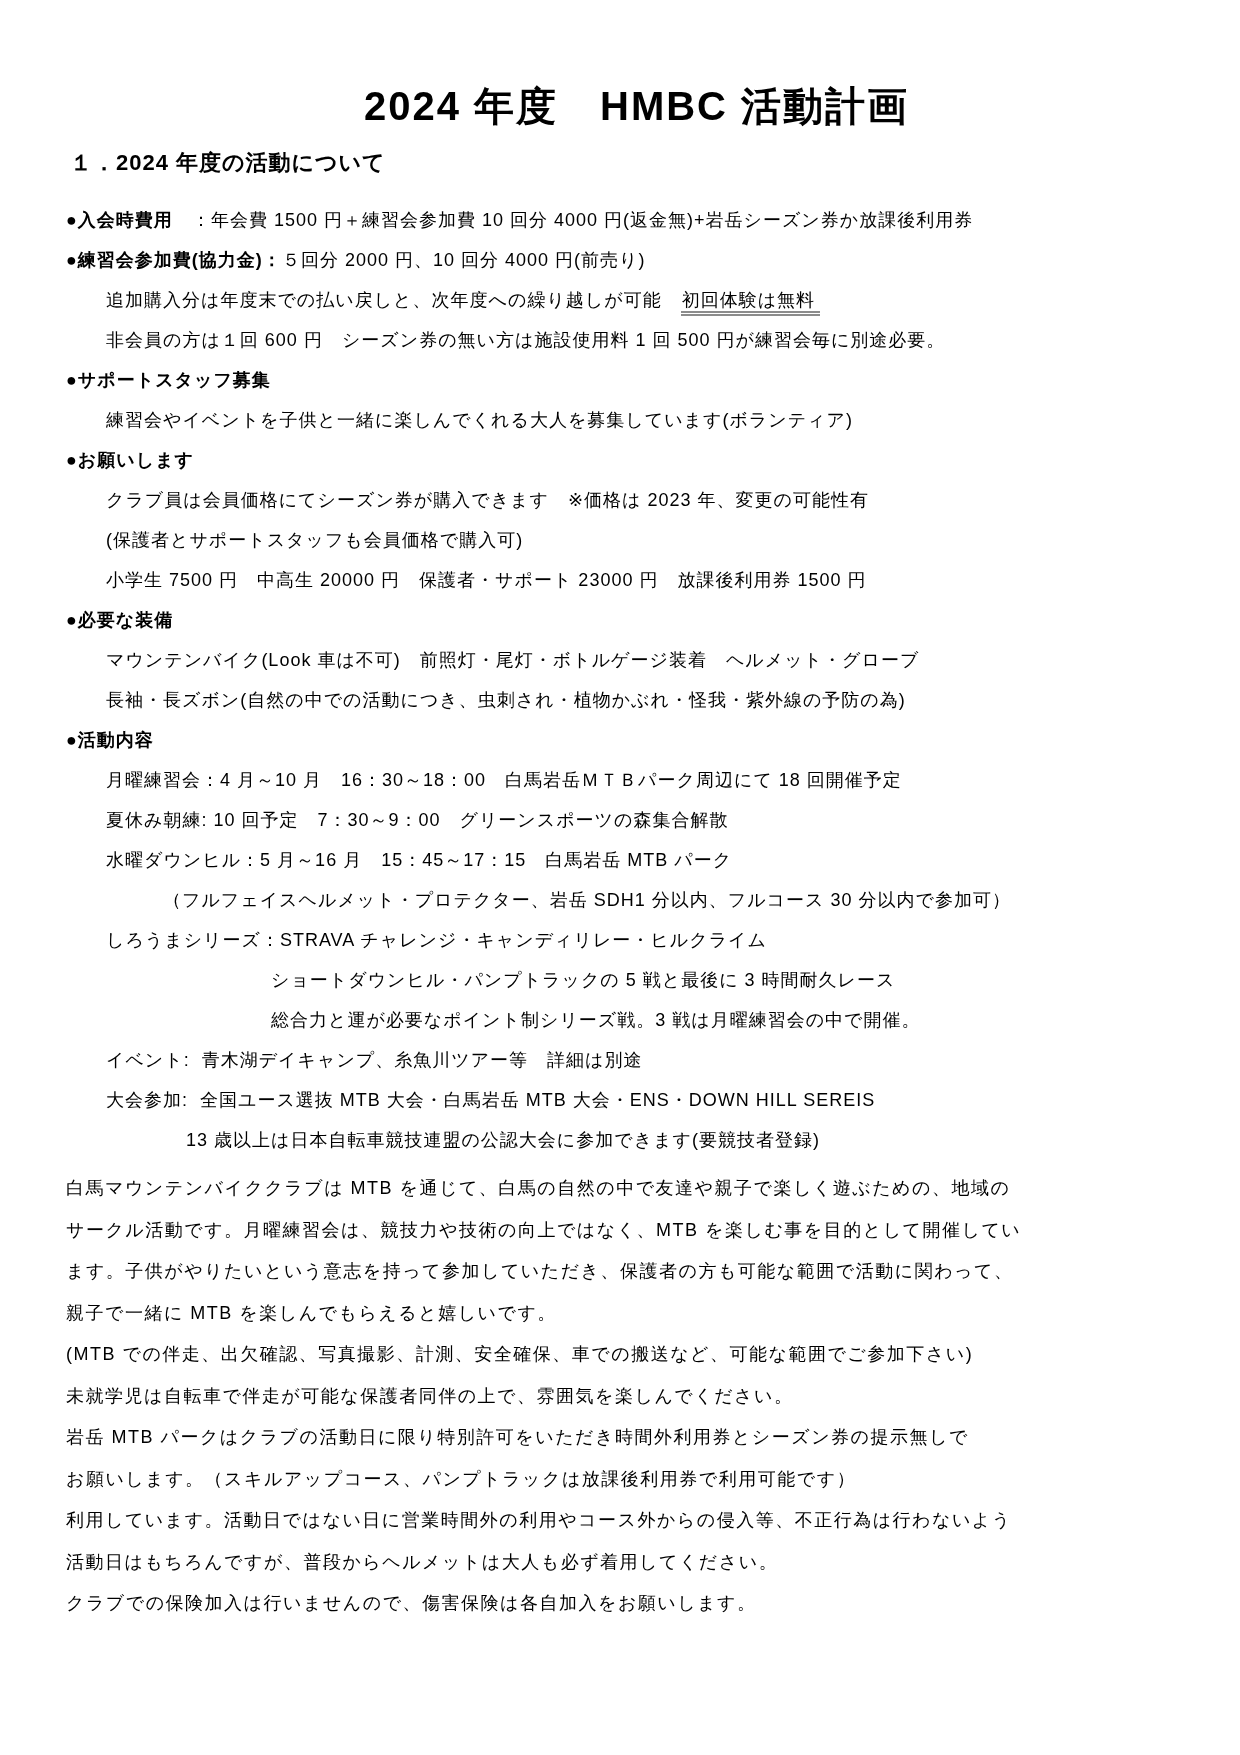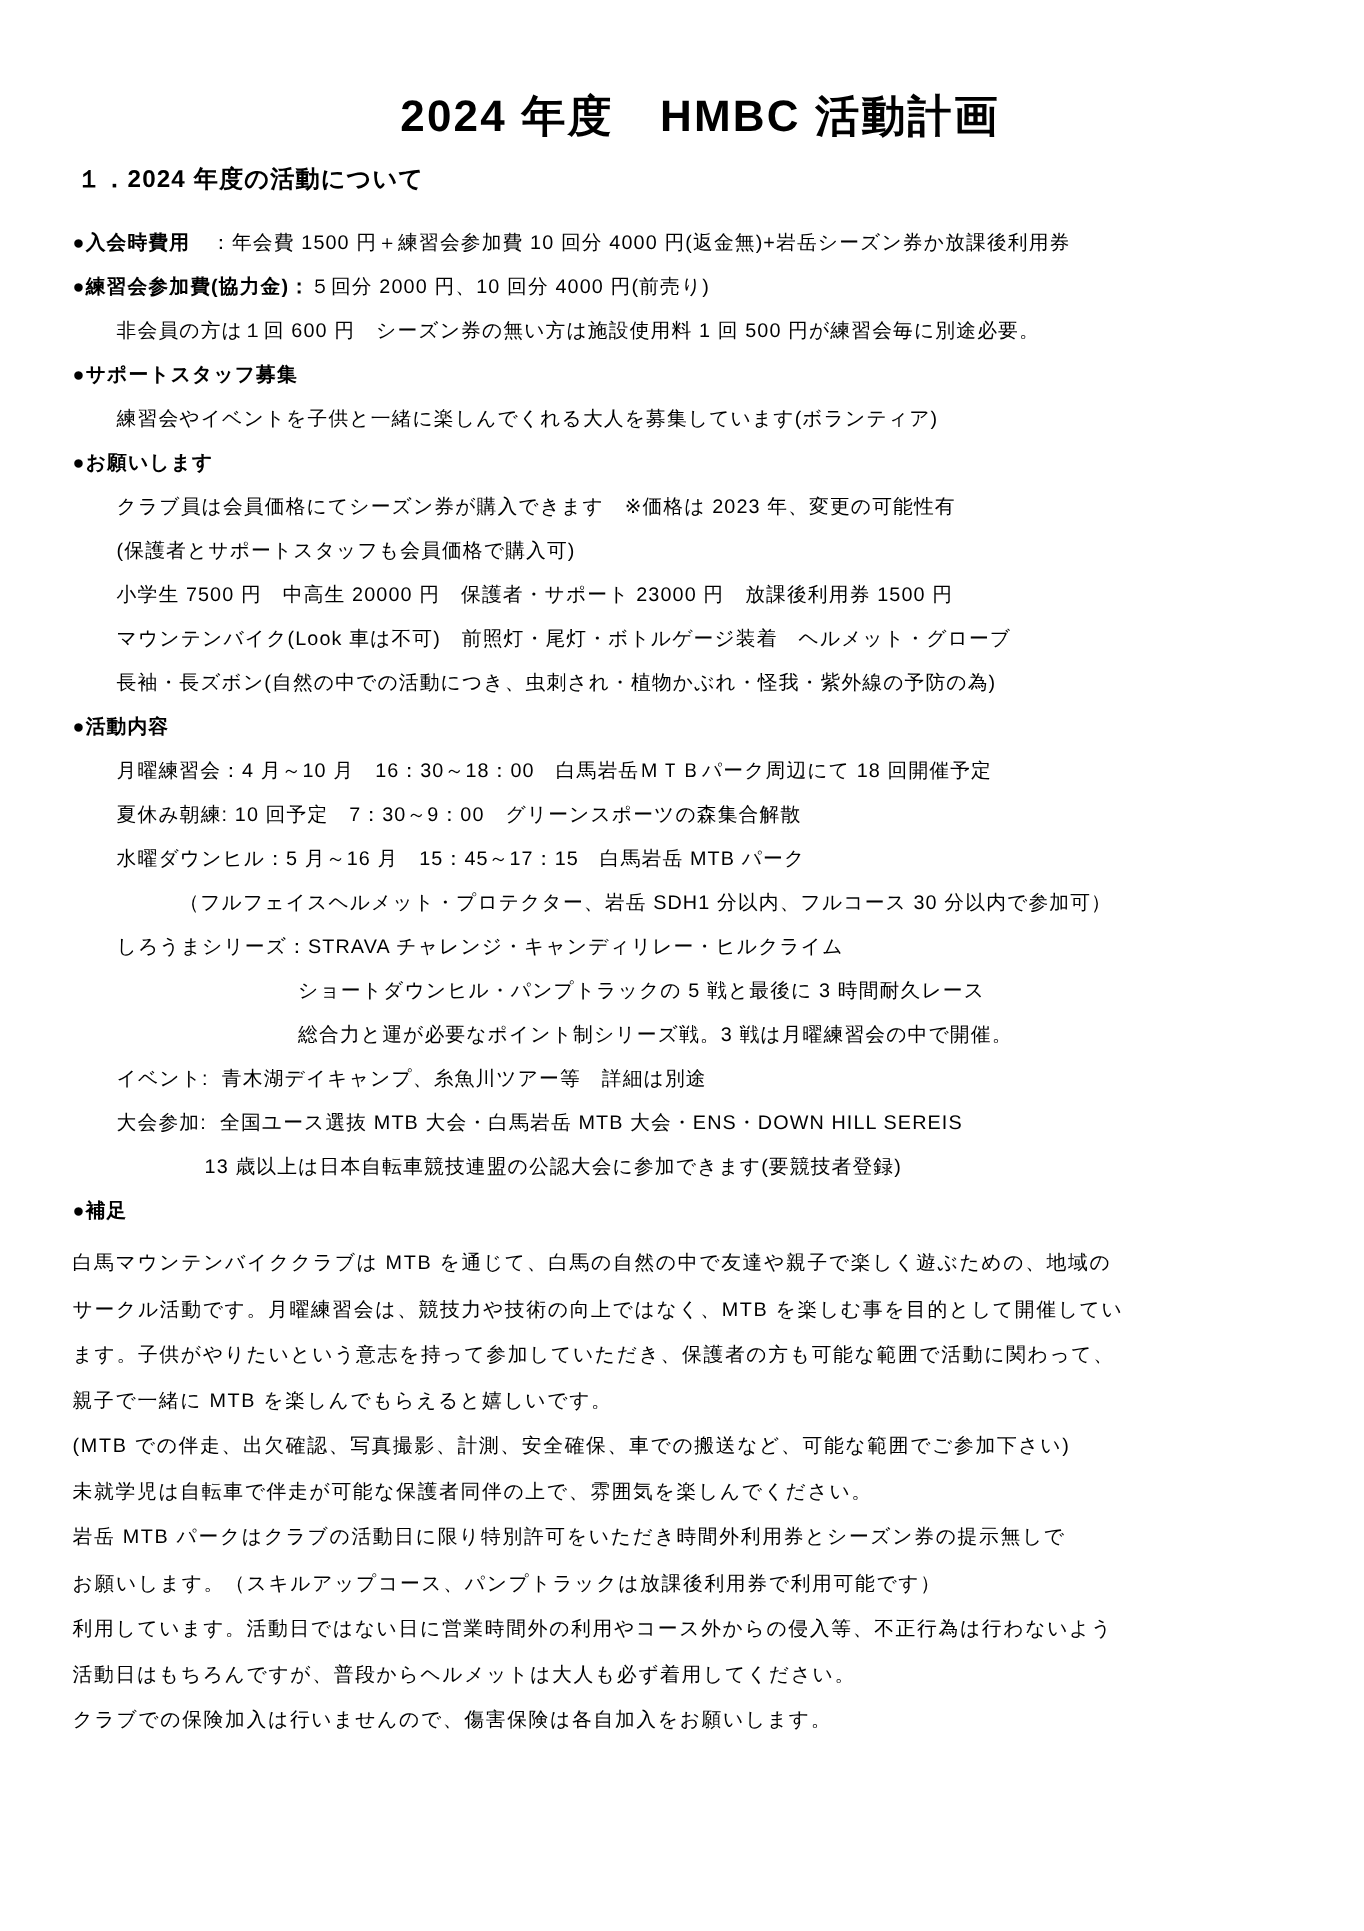--- a/index.html
+++ b/index.html
@@ -54,35 +54,37 @@
   <div class="doc-title">2024 年度　HMBC 活動計画</div>
 
   <div class="sec-heading">１．2024 年度の活動について</div>
 
   <div class="content">
 
     <div class="line"><span class="b">●入会時費用</span><span>　：年会費 1500 円＋練習会参加費 10 回分 4000 円(返金無)+岩岳シーズン券か放課後利用券</span></div>
 
     <div class="line"><span class="b">●練習会参加費(協力金)：</span><span>５回分 2000 円、10 回分 4000 円(前売り)</span></div>
 
+    <div class="line ind1"><span>追加購入分は年度末での払い戻しと、次年度への繰り越しが可能　</span><span class="uline">初回体験は無料</span></div>
 
     <div class="line ind1">非会員の方は１回 600 円　シーズン券の無い方は施設使用料 1 回 500 円が練習会毎に別途必要。</div>
 
     <div class="line b">●サポートスタッフ募集</div>
 
     <div class="line ind1">練習会やイベントを子供と一緒に楽しんでくれる大人を募集しています(ボランティア)</div>
 
     <div class="line b">●お願いします</div>
 
     <div class="line ind1">クラブ員は会員価格にてシーズン券が購入できます　※価格は 2023 年、変更の可能性有</div>
 
     <div class="line ind1">(保護者とサポートスタッフも会員価格で購入可)</div>
 
     <div class="line ind1">小学生 7500 円　中高生 20000 円　保護者・サポート 23000 円　放課後利用券 1500 円</div>
 
+    <div class="line b">●必要な装備</div>
 
     <div class="line ind1">マウンテンバイク(Look 車は不可)　前照灯・尾灯・ボトルゲージ装着　ヘルメット・グローブ</div>
 
     <div class="line ind1">長袖・長ズボン(自然の中での活動につき、虫刺され・植物かぶれ・怪我・紫外線の予防の為)</div>
 
     <div class="line b">●活動内容</div>
 
     <div class="line ind1">月曜練習会：4 月～10 月　16：30～18：00　白馬岩岳ＭＴＢパーク周辺にて 18 回開催予定</div>
 
     <div class="line ind1">夏休み朝練: 10 回予定　7：30～9：00　グリーンスポーツの森集合解散</div>
@@ -96,21 +98,20 @@
     <div class="line ind3">ショートダウンヒル・パンプトラックの 5 戦と最後に 3 時間耐久レース</div>
 
     <div class="line ind3">総合力と運が必要なポイント制シリーズ戦。3 戦は月曜練習会の中で開催。</div>
 
     <div class="line ind1">イベント:  青木湖デイキャンプ、糸魚川ツアー等　詳細は別途</div>
 
     <div class="line ind1">大会参加:  全国ユース選抜 MTB 大会・白馬岩岳 MTB 大会・ENS・DOWN HILL SEREIS</div>
 
     <div class="line ind2b">13 歳以上は日本自転車競技連盟の公認大会に参加できます(要競技者登録)</div>
 
-    <div class="line b">●補足</div>
 
     <div class="para">
       <div class="line">白馬マウンテンバイククラブは MTB を通じて、白馬の自然の中で友達や親子で楽しく遊ぶための、地域の</div>
       <div class="line">サークル活動です。月曜練習会は、競技力や技術の向上ではなく、MTB を楽しむ事を目的として開催してい</div>
       <div class="line">ます。子供がやりたいという意志を持って参加していただき、保護者の方も可能な範囲で活動に関わって、</div>
       <div class="line">親子で一緒に MTB を楽しんでもらえると嬉しいです。</div>
       <div class="line">(MTB での伴走、出欠確認、写真撮影、計測、安全確保、車での搬送など、可能な範囲でご参加下さい)</div>
       <div class="line">未就学児は自転車で伴走が可能な保護者同伴の上で、雰囲気を楽しんでください。</div>
       <div class="line">岩岳 MTB パークはクラブの活動日に限り特別許可をいただき時間外利用券とシーズン券の提示無しで</div>
       <div class="line">お願いします。（スキルアップコース、パンプトラックは放課後利用券で利用可能です）</div>

